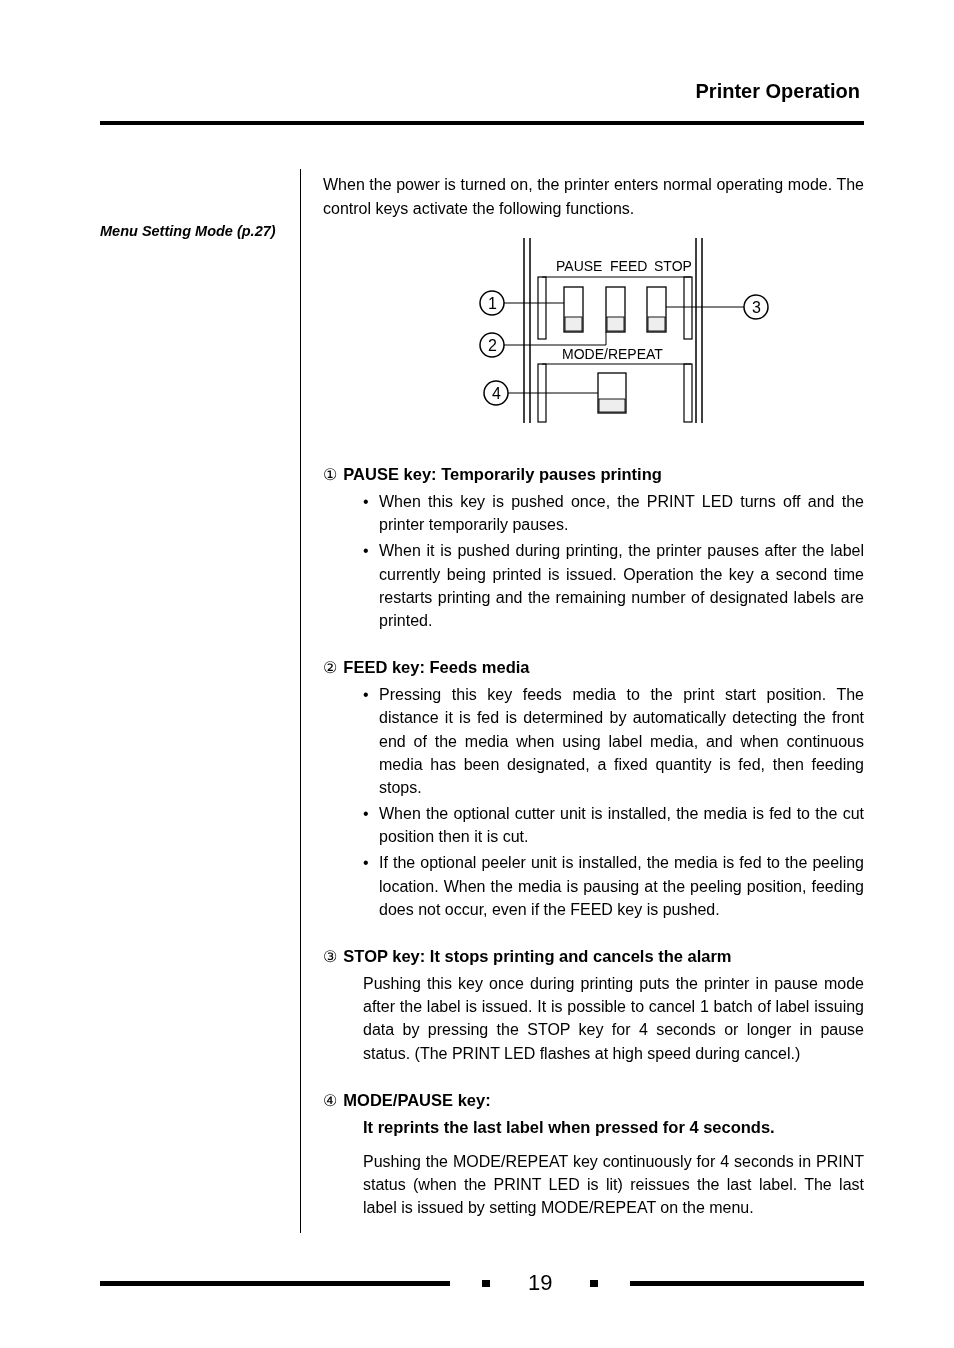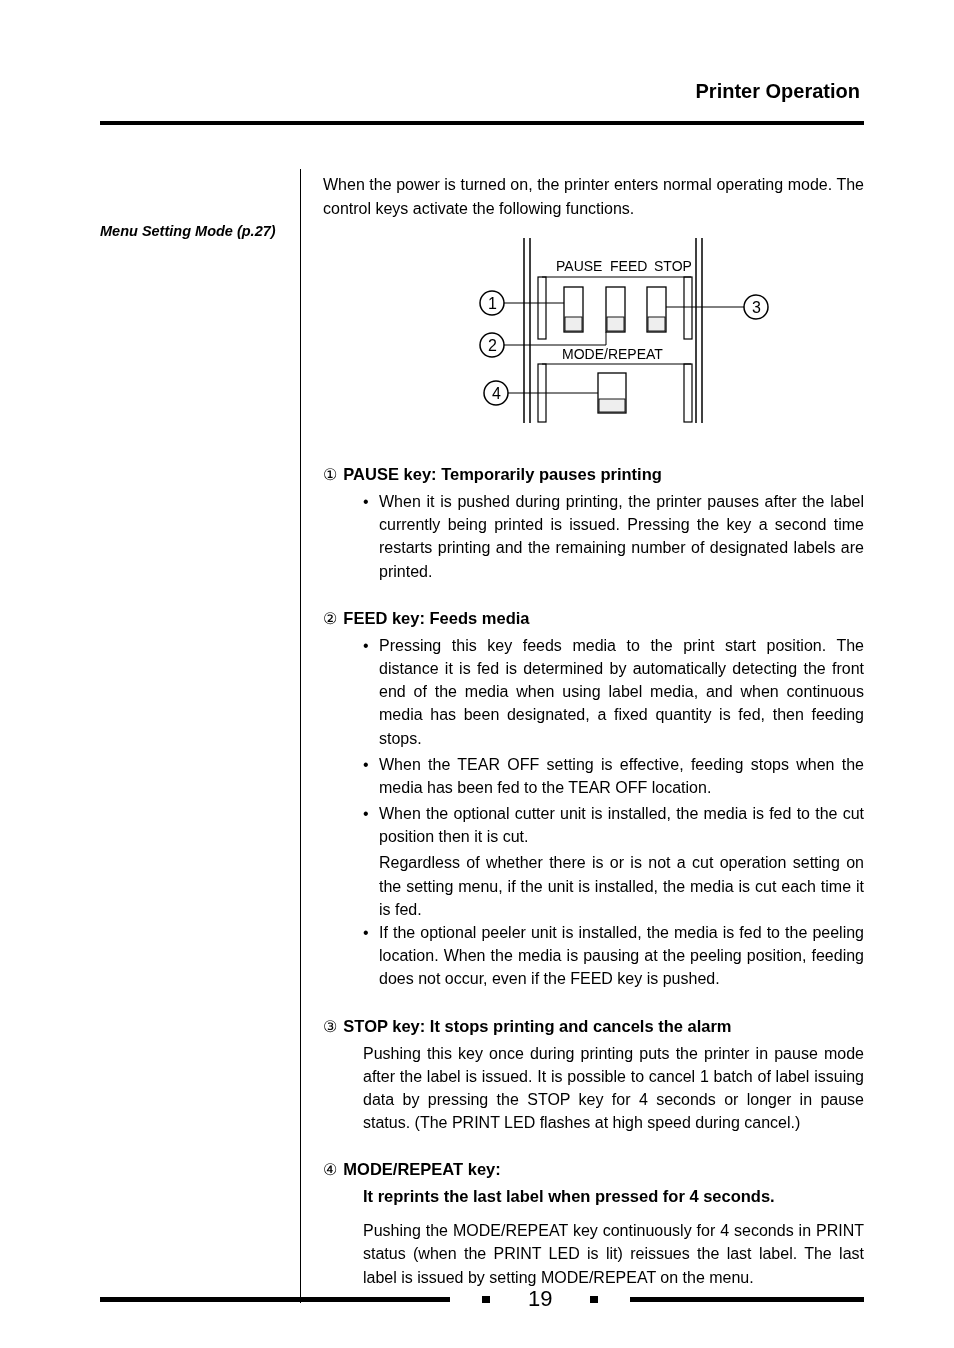--- a/index.html
+++ b/index.html
@@ -105,21 +105,21 @@
       text-align: justify;
     }
     .sub-title {
       font-weight: bold;
       font-size: 16.5px;
       font-family: "Lucida Sans", "Segoe UI", Helvetica, sans-serif;
       margin-bottom: 10px;
     }
     .footer-row {
       position: absolute;
-      bottom: 36px;
+      bottom: 52px;
       left: 100px;
       right: 90px;
       display: flex;
       align-items: center;
       gap: 24px;
     }
     .footer-bar {
       flex: 1;
       height: 5px;
       background: #000;
@@ -206,52 +206,51 @@
         <line x1="124" y1="158" x2="214" y2="158" stroke="#000" stroke-width="1"></line>
       </svg>
     </div>
 
     <div class="key-section">
       <div class="key-heading">
         <span class="circle-num">①</span>
         <span class="key-title">PAUSE key: Temporarily pauses printing</span>
       </div>
       <div class="key-body">
-        <div class="bullet-item">When it is pushed during printing, the printer pauses after the label currently being printed is issued. Pressing the key a second time restarts printing and the remaining number of designated labels are printed.</div>
+        <div class="bullet-item">When this key is pushed once, the PRINT LED turns off and the printer temporarily pauses.</div>
+        <div class="bullet-item">When it is pushed during printing, the printer pauses after the label currently being printed is issued. Operation the key a second time restarts printing and the remaining number of designated labels are printed.</div>
       </div>
     </div>
 
     <div class="key-section">
       <div class="key-heading">
         <span class="circle-num">②</span>
         <span class="key-title">FEED key: Feeds media</span>
       </div>
       <div class="key-body">
         <div class="bullet-item">Pressing this key feeds media to the print start position. The distance it is fed is determined by automatically detecting the front end of the media when using label media, and when continuous media has been designated, a fixed quantity is fed, then feeding stops.</div>
-        <div class="bullet-item">When the TEAR OFF setting is effective, feeding stops when the media has been fed to the TEAR OFF location.</div>
         <div class="bullet-item">When the optional cutter unit is installed, the media is fed to the cut position then it is cut.</div>
-        <div class="indent-continue">Regardless of whether there is or is not a cut operation setting on the setting menu, if the unit is installed, the media is cut each time it is fed.</div>
         <div class="bullet-item">If the optional peeler unit is installed, the media is fed to the peeling location. When the media is pausing at the peeling position, feeding does not occur, even if the FEED key is pushed.</div>
       </div>
     </div>
 
     <div class="key-section">
       <div class="key-heading">
         <span class="circle-num">③</span>
         <span class="key-title">STOP key: It stops printing and cancels the alarm</span>
       </div>
       <div class="key-body">
         <div class="plain-para">Pushing this key once during printing puts the printer in pause mode after the label is issued. It is possible to cancel 1 batch of label issuing data by pressing the STOP key for 4 seconds or longer in pause status. (The PRINT LED flashes at high speed during cancel.)</div>
       </div>
     </div>
 
     <div class="key-section">
       <div class="key-heading">
         <span class="circle-num">④</span>
-        <span class="key-title">MODE/REPEAT key:</span>
+        <span class="key-title">MODE/PAUSE key:</span>
       </div>
       <div class="key-body">
         <div class="sub-title">It reprints the last label when pressed for 4 seconds.</div>
         <div class="plain-para">Pushing the MODE/REPEAT key continuously for 4 seconds in PRINT status (when the PRINT LED is lit) reissues the last label. The last label is issued by setting MODE/REPEAT on the menu.</div>
       </div>
     </div>
 
   </div>
 </div>
 

